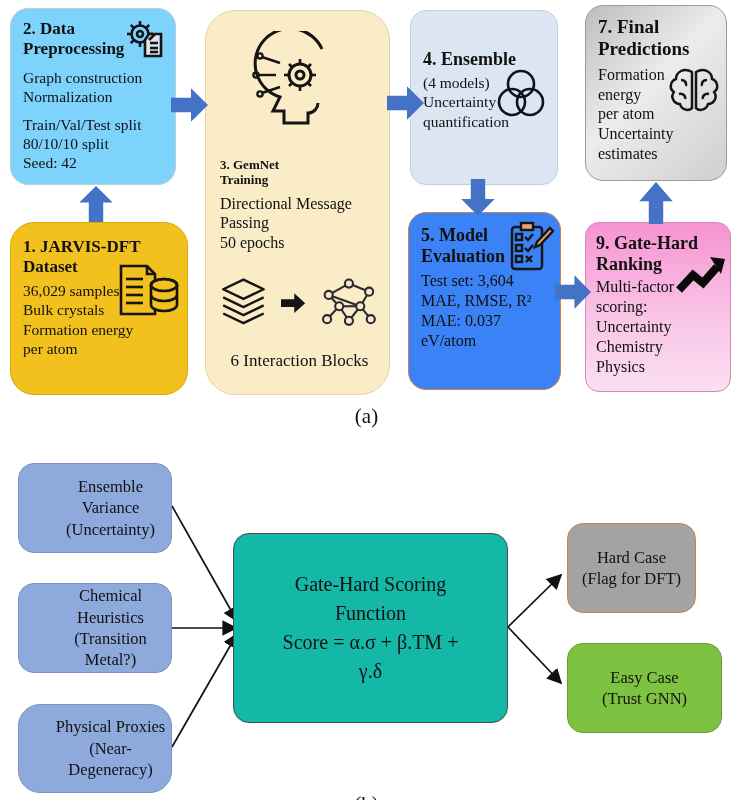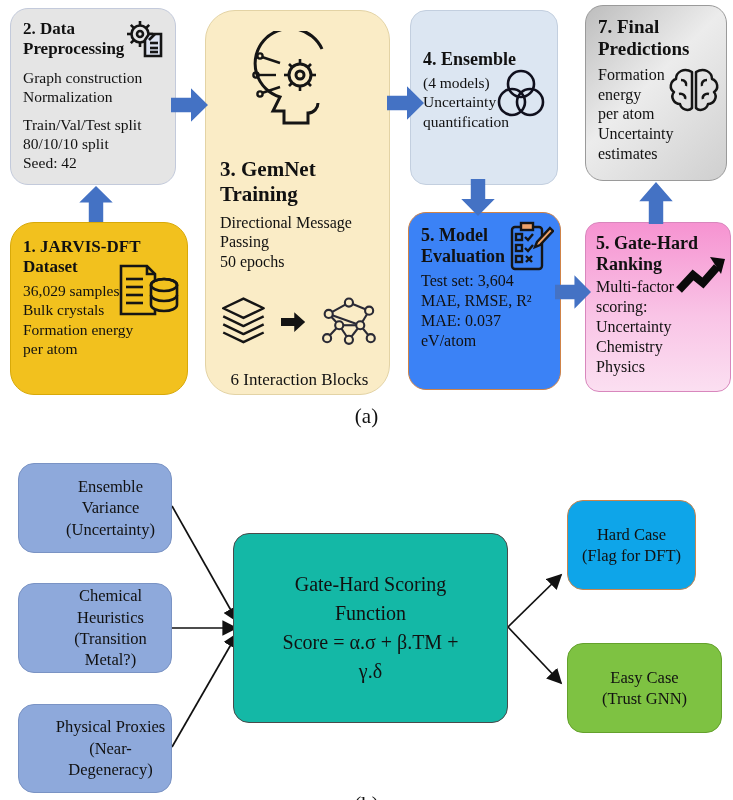--- a/index.html
+++ b/index.html
@@ -3,43 +3,43 @@
 <meta charset="utf-8">
 <style>
   html,body{margin:0;padding:0;background:#fff;}
   #canvas{position:relative;width:733px;height:800px;background:#fff;overflow:hidden;
           font-family:"Liberation Serif","DejaVu Serif",serif;color:#111;}
   .box{position:absolute;box-sizing:border-box;}
   .preline{white-space:pre-line;}
   .btitle{font-weight:bold;font-size:17px;line-height:1.18;}
   .bbody{font-size:15.5px;line-height:1.24;}
   
-  #box-preprocessing{left:10px;top:8px;width:166px;height:177px;background:#e5e5e5;border:1px solid #c3cadb;border-radius:18px;padding:10px 8px 8px 12px;}
+  #box-preprocessing{left:10px;top:8px;width:166px;height:177px;background:#7dd3fc;border:1px solid #c3cadb;border-radius:18px;padding:10px 8px 8px 12px;}
   #box-dataset{left:10px;top:222px;width:178px;height:173px;background:#F2C11E;border:1px solid #d8a909;border-radius:24px;padding:14px 8px 8px 12px;}
   #box-training{left:205px;top:10px;width:185px;height:385px;background:#FAECC6;border:1px solid #e3d3a5;border-radius:30px;padding:10px 10px 8px 14px;}
   #box-ensemble{left:410px;top:10px;width:148px;height:175px;background:#DCE6F2;border:1px solid #c3cfdf;border-radius:16px;padding:38px 8px 8px 12px;}
   #box-evaluation{left:408px;top:212px;width:153px;height:178px;background:#3b82f6;border:1px solid #cf8348;border-radius:18px;padding:12px 8px 8px 12px;}
   #box-ranking{left:585px;top:222px;width:146px;height:170px;background:linear-gradient(180deg,#F693D1 0%,#F9C4E6 55%,#FBDFF1 100%);border:1px solid #d887bd;border-radius:14px;padding:10px 6px 6px 10px;}
   #box-final{left:585px;top:5px;width:142px;height:176px;background:linear-gradient(135deg,#bdbdbd 0%,#ececec 45%,#cfcfcf 100%);border:1px solid #9a9a9a;border-radius:18px;padding:10px 6px 6px 12px;}
   .icon-abs{position:absolute;}
   
   .barrow{position:absolute;background:#4472C4;}
   .arrow-right{clip-path:polygon(0 31%,54% 31%,54% 6%,100% 50%,54% 94%,54% 69%,0 69%);}
   .arrow-up{clip-path:polygon(31% 100%,31% 46%,6% 46%,50% 0,94% 46%,69% 46%,69% 100%);}
   .arrow-down{clip-path:polygon(31% 0,69% 0,69% 54%,94% 54%,50% 100%,6% 54%,31% 54%);}
   
   .mini-arrow{width:30px;height:26px;background:#141414;clip-path:polygon(0 35%,55% 35%,55% 12%,100% 50%,55% 88%,55% 65%,0 65%);}
   .part-label{position:absolute;left:0;width:733px;text-align:center;font-size:21px;}
   
   .bnode{position:absolute;box-sizing:border-box;display:flex;align-items:center;justify-content:center;
          text-align:center;font-size:16.5px;line-height:1.3;border-radius:16px;}
   #b-input-1,#b-input-2,#b-input-3{background:#8EA9DB;border:1px solid #7a93c4;width:154px;left:18px;height:90px;padding-left:31px;}
-  #b-input-1{top:463px;} #b-input-2{top:583px;} #b-input-3{top:704px;height:89px;}
+  #b-input-1{top:463px;} #b-input-2{top:583px;} #b-input-3{top:704px;height:89px;border-radius:22px;}
   #b-center{left:233px;top:533px;width:275px;height:190px;background:#14b8a6;border:1.5px solid #4a4a4a;border-radius:16px;font-size:20px;line-height:1.45;}
-  #b-output-hard{left:567px;top:500px;width:129px;height:90px;background:#0ea5e9;border:1px solid #c9854d;}
+  #b-output-hard{left:567px;top:523px;width:129px;height:90px;background:#a3a3a3;border:1px solid #c9854d;}
   #b-output-easy{left:567px;top:643px;width:155px;height:90px;background:#7EC242;border:1px solid #64a12c;}
   #b-lines{position:absolute;left:0;top:0;pointer-events:none;}
   .row-center{display:flex;align-items:center;justify-content:center;gap:14px;margin-top:18px;}
   .caption{font-size:17px;text-align:center;margin-top:16px;}
 </style>
 </head>
 <body>
 
 <div id="canvas">
 
@@ -116,21 +116,21 @@
         <g stroke-width="2.4">
           <line x1="12" y1="26" x2="30" y2="32"></line>
             <circle cx="10" cy="25" r="2.6"></circle>
           <line x1="8" y1="44" x2="26" y2="44"></line>
             <circle cx="6" cy="44" r="2.6"></circle>
           <line x1="12" y1="62" x2="30" y2="56"></line>
             <circle cx="10" cy="63" r="2.6"></circle>
         </g>
       </g>
     </svg>
-    <div class="btitle preline" style="font-size:21px;margin-top:26px;">3. GemNet
+    <div class="btitle preline" style="font-size:13px;margin-top:26px;">3. GemNet
 Training</div>
     <div class="bbody preline" style="font-size:16px;margin-top:6px;">Directional Message
 Passing
 50 epochs</div>
     <div class="row-center">
       <svg width="58" height="62" viewBox="0 0 58 62">
         <g stroke="#151515" stroke-width="3" fill="none" stroke-linejoin="round">
           <path d="M29 2 L54 14 L29 26 L4 14 Z"></path>
           <path d="M4 24 L29 36 L54 24"></path>
           <path d="M4 34 L29 46 L54 34"></path>
@@ -200,21 +200,21 @@
 MAE, RMSE, R²
 MAE: 0.037
 eV/atom</div>
   </div>
 
   <div class="box" id="box-ranking">
     <svg class="icon-abs" style="right:4px;top:30px;" width="50" height="44" viewBox="0 0 50 44">
       <polyline points="3,37 17,22 27,30 41,14" stroke="#0a0a0a" stroke-width="8" fill="none"></polyline>
       <polygon points="34,4 49,6 45,21" fill="#0a0a0a"></polygon>
     </svg>
-    <div class="btitle preline" style="font-size:18px;">5. Gate-Hard
+    <div class="btitle preline" style="font-size:18px;">9. Gate-Hard
 Ranking</div>
     <div class="bbody preline" style="margin-top:2px;font-size:16px;">Multi-factor
 scoring:
 Uncertainty
 Chemistry
 Physics</div>
   </div>
 
   <div class="box" id="box-final">
     <svg class="icon-abs" style="right:5px;top:60px;" width="54" height="50" viewBox="0 0 54 50">

